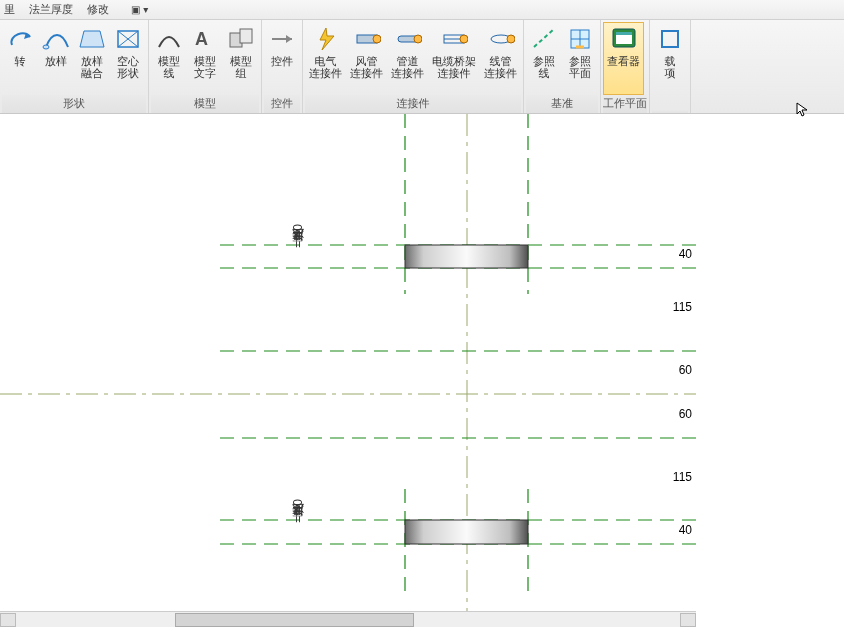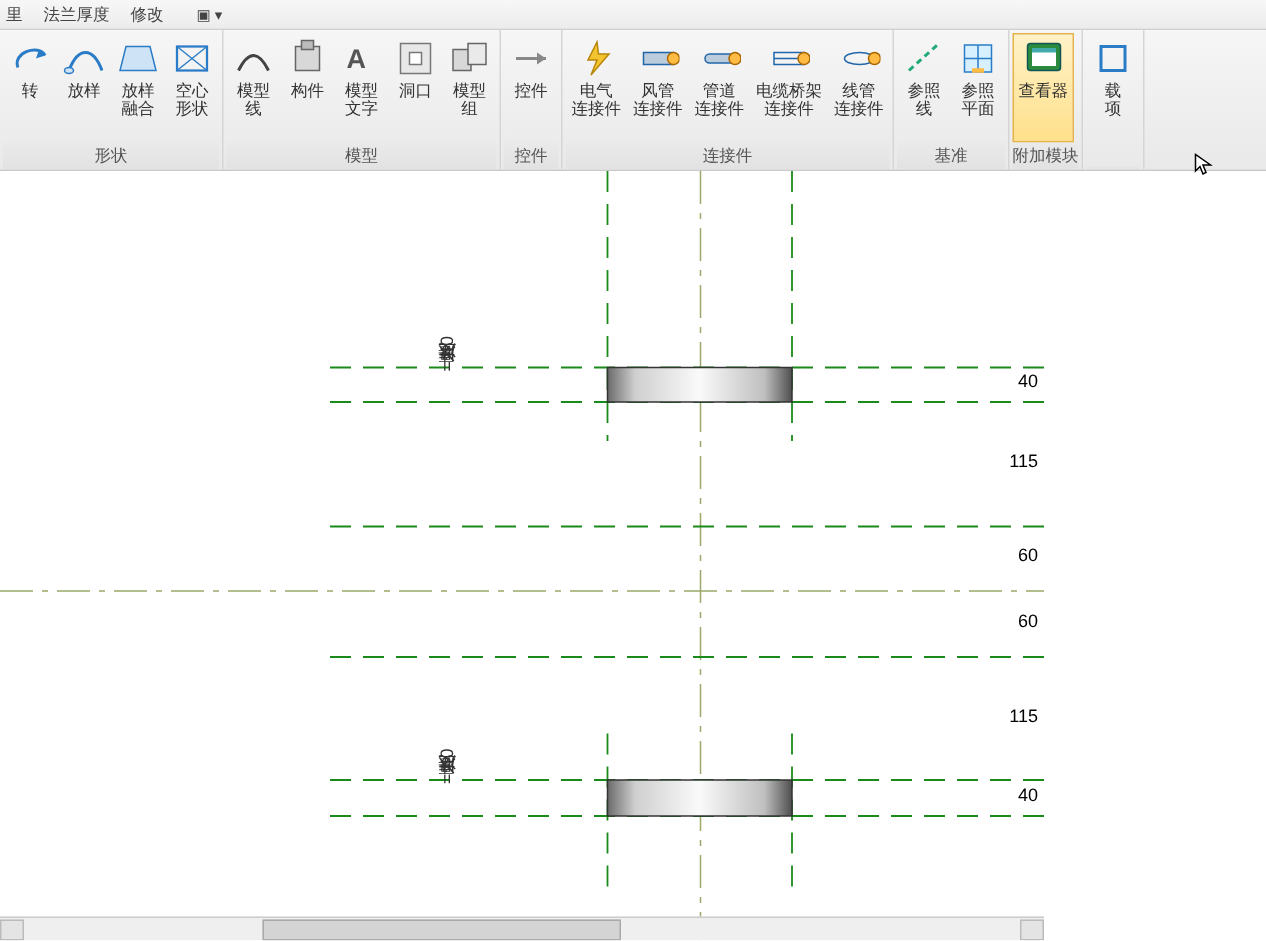--- a/index.html
+++ b/index.html
@@ -131,37 +131,23 @@
     <div class="group">
       <div class="group-buttons">
         <div class="btn">
           <div class="icon"><svg width="28" height="28" viewBox="0 0 28 28">
               <path d="M4 22 Q14 2 24 22" stroke="#444" stroke-width="2" fill="none"></path>
             </svg></div>
           <div class="lbl">模型<br>线</div>
         </div>
         <div class="btn">
           <div class="icon"><svg width="28" height="28" viewBox="0 0 28 28">
-              <rect x="6" y="6" width="16" height="16" fill="#d8d8d8" stroke="#666"></rect>
-              <rect x="10" y="2" width="8" height="6" fill="#bbb" stroke="#666"></rect>
-            </svg></div>
-          <div class="lbl">构件</div>
-        </div>
-        <div class="btn">
-          <div class="icon"><svg width="28" height="28" viewBox="0 0 28 28">
               <text x="4" y="20" font-size="18" font-weight="bold" fill="#555">A</text>
             </svg></div>
           <div class="lbl">模型<br>文字</div>
-        </div>
-        <div class="btn">
-          <div class="icon"><svg width="28" height="28" viewBox="0 0 28 28">
-              <rect x="4" y="4" width="20" height="20" fill="#e8e8e8" stroke="#777"></rect>
-              <rect x="10" y="10" width="8" height="8" fill="#fff" stroke="#777"></rect>
-            </svg></div>
-          <div class="lbl">洞口</div>
         </div>
         <div class="btn">
           <div class="icon"><svg width="28" height="28" viewBox="0 0 28 28">
               <rect x="3" y="8" width="12" height="14" fill="#d8d8d8" stroke="#666"></rect>
               <rect x="13" y="4" width="12" height="14" fill="#eaeaea" stroke="#666"></rect>
             </svg></div>
           <div class="lbl">模型<br>组</div>
         </div>
       </div>
       <div class="group-label">模型</div>
@@ -241,21 +227,21 @@
       <div class="group-buttons">
         <div class="btn active">
           <div class="icon"><svg width="28" height="28" viewBox="0 0 28 28">
               <rect x="3" y="4" width="22" height="18" rx="2" fill="#2b8a3e" stroke="#155"></rect>
               <rect x="6" y="7" width="16" height="12" fill="#fff"></rect>
               <rect x="6" y="7" width="16" height="3" fill="#4aa"></rect>
             </svg></div>
           <div class="lbl">查看器</div>
         </div>
       </div>
-      <div class="group-label">附加模块</div>
+      <div class="group-label">工作平面</div>
     </div>
     <div class="group">
       <div class="group-buttons">
         <div class="btn">
           <div class="icon"><svg width="28" height="28" viewBox="0 0 28 28">
               <rect x="6" y="6" width="16" height="16" fill="none" stroke="#2a7cc7" stroke-width="2"></rect>
             </svg></div>
           <div class="lbl">载<br>项</div>
         </div>
       </div>

